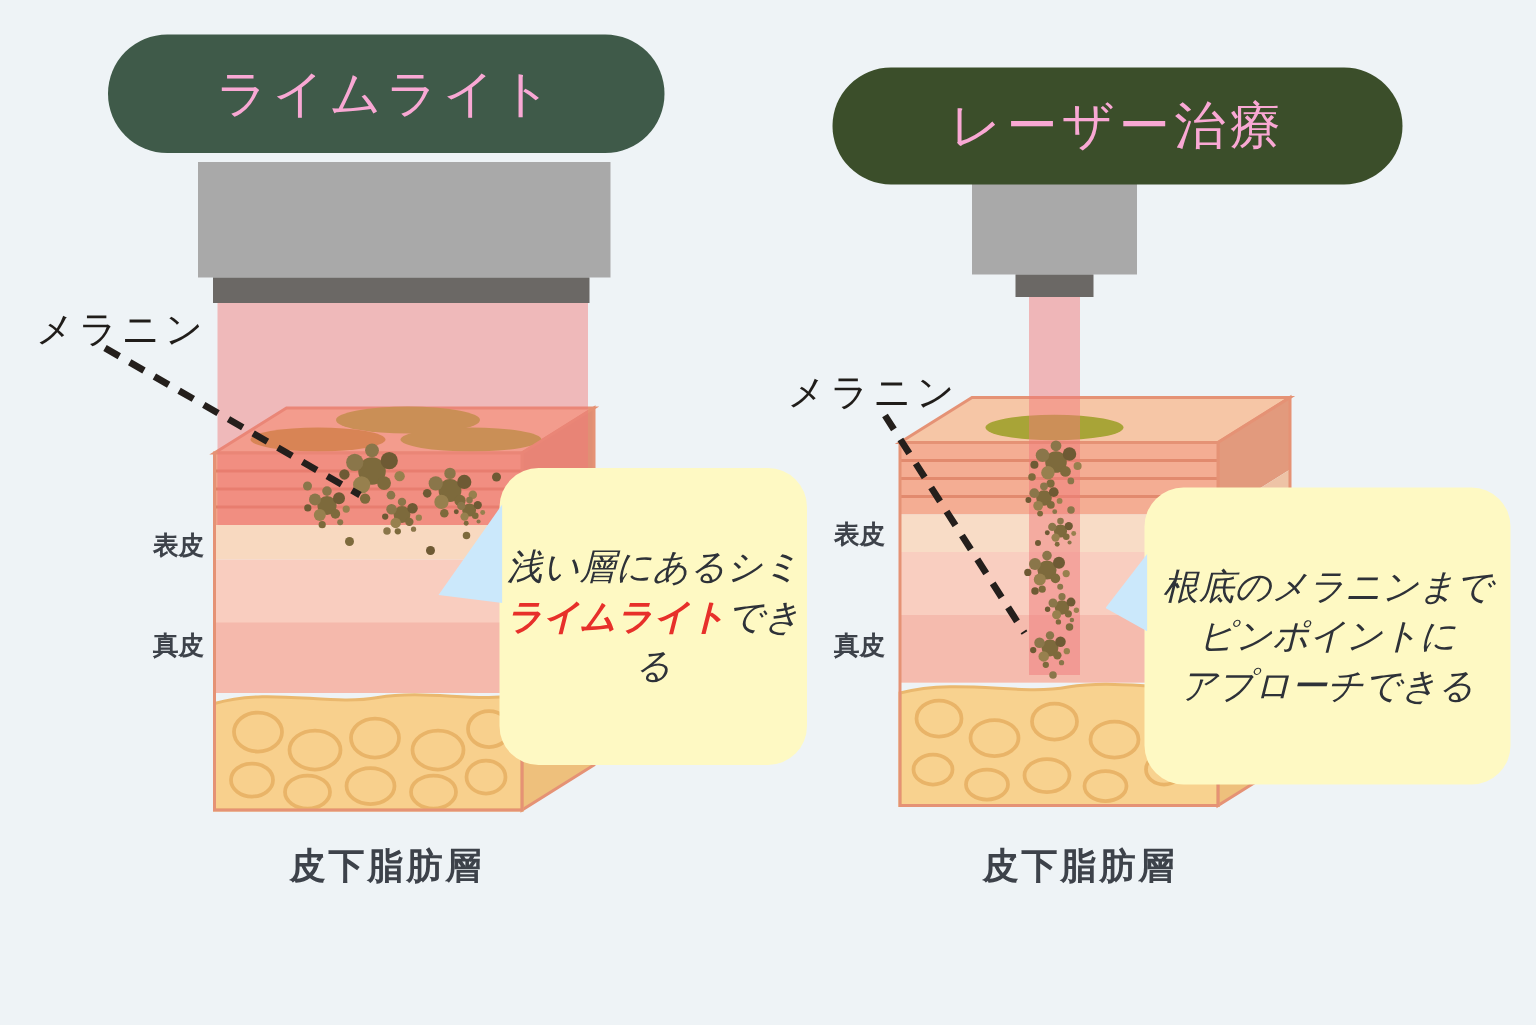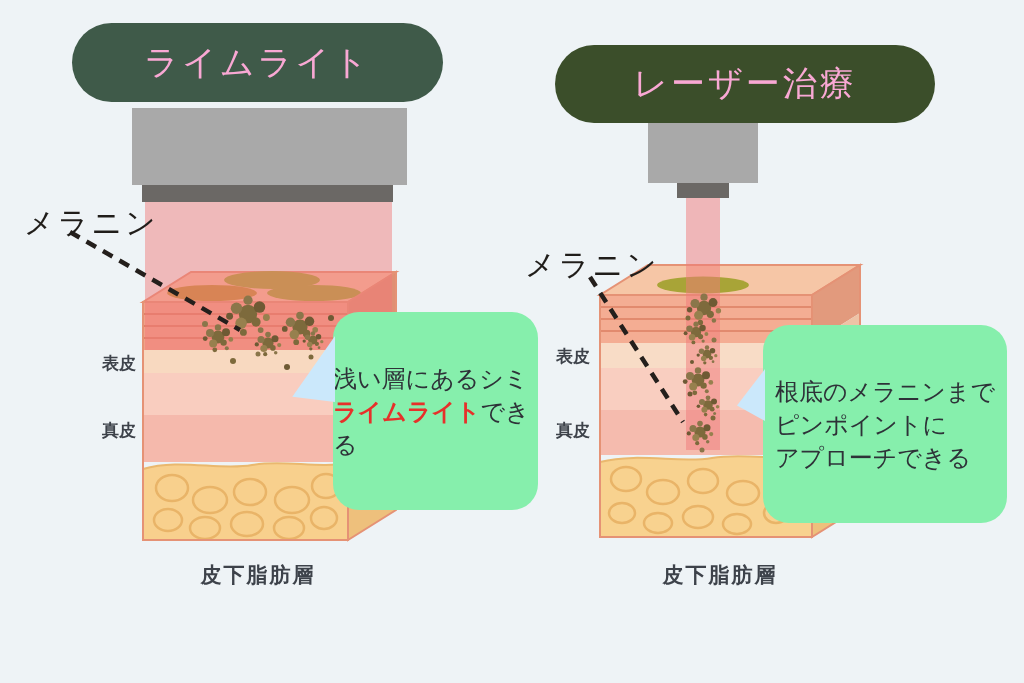--- a/index.html
+++ b/index.html
@@ -13,35 +13,35 @@
   
   .pill{
     position:absolute;display:flex;align-items:center;justify-content:center;
     color:#f9a8d4;font-size:34px;font-weight:400;letter-spacing:3px;
     border-radius:40px;
   }
   .pill-left{left:72px;top:23px;width:371px;height:79px;background:#3f5a49;}
   .pill-right{left:555px;top:25px;width:380px;height:78px;background:#3b4e2a;}
   
   .bubble{
-    position:absolute;background:#86efac;border-radius:26px;
+    position:absolute;background:#fef9c3;border-radius:26px;
     display:flex;flex-direction:column;align-items:center;justify-content:center;
-    color:#2e3238;font-size:24px;font-weight:500;line-height:33px;
+    color:#2e3238;font-size:24px;font-weight:500;line-height:33px;text-align:center;font-style:italic;
   }
   .bubble-left{left:333px;top:312px;width:205px;height:198px;}
   .bubble-right{left:763px;top:325px;width:244px;height:198px;}
   .bubble .tail{position:absolute;background:#cbe8fb;}
   .bubble-left .tail{left:-42px;top:24px;width:44px;height:66px;clip-path:polygon(100% 0,100% 100%,3% 92%);}
   .bubble-right .tail{left:-26px;top:44px;width:28px;height:52px;clip-path:polygon(100% 0,100% 100%,0 70%);}
   .bubble .em{color:#e7302a;font-weight:700;}
   
   .lbl{position:absolute;color:#3d424a;font-weight:700;font-size:17px;}
   .lbl-right{text-align:right;}
-  .mel{position:absolute;color:#201d1a;font-size:30px;font-weight:500;letter-spacing:3px;}
-  .fatlbl{position:absolute;color:#3d424a;font-weight:700;font-size:21px;letter-spacing:2px;text-align:center;width:140px;}
+  .mel{position:absolute;color:#201d1a;font-size:25px;font-weight:500;letter-spacing:3px;}
+  .fatlbl{position:absolute;color:#3d424a;font-weight:700;font-size:24px;letter-spacing:2px;text-align:center;width:140px;}
 </style>
 </head>
 <body>
 
 <div class="canvas">
 
   <svg class="abs" width="1024" height="683" viewBox="0 0 1024 683" style="left:0;top:0;">
     <defs>
       <g id="mcluster">
         <circle cx="0" cy="0" r="8" fill="#7d6a3c"></circle>

